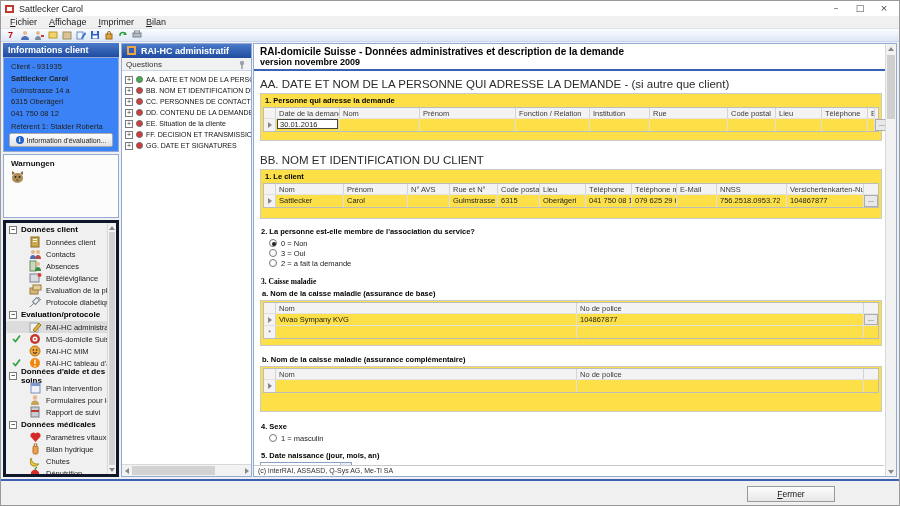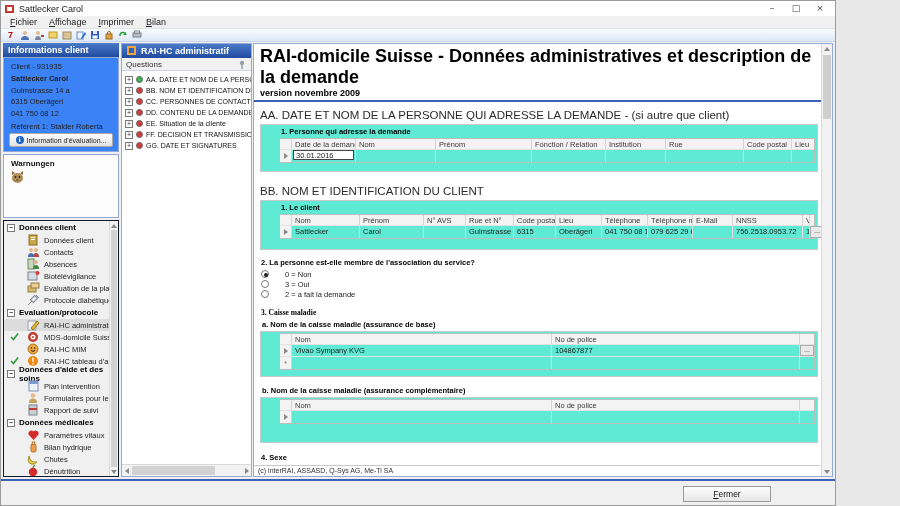--- a/index.html
+++ b/index.html
@@ -1,17 +1,17 @@
 <!DOCTYPE html>
 <html><head>
 <meta charset="utf-8">
 <style>
   * { margin:0; padding:0; box-sizing:border-box; }
   html,body { width:900px; height:506px; font-family:"Liberation Sans", sans-serif; background:#e8e8e8; }
-  .window { position:relative; width:836px; height:506px; background:#f0f0f0; border:1px solid #9a9a9a; overflow:hidden; }
+  .window { position:relative; width:900px; height:506px; background:#f0f0f0; border:1px solid #9a9a9a; overflow:hidden; }
 
   
   .titlebar { height:15px; background:#ffffff; display:flex; align-items:center; padding:0 4px; font-size:9px; color:#222; }
   .titlebar .ttl { margin-left:4px; }
   .winctls { margin-left:auto; display:flex; gap:2px; font-family:"DejaVu Sans", sans-serif; }
   .winctl { width:22px; height:13px; text-align:center; font-size:9px; line-height:13px; color:#444; }
   .menubar { height:13px; background:#f0f0f0; display:flex; align-items:center; padding-left:3px; font-size:9px; color:#222; border-bottom:1px solid #e3e3e3; }
   .menu-item { display:inline-block; padding:0 6px; line-height:12px; }
   .menu-item::first-letter { text-decoration:underline; }
   .toolbar { height:13px; background:linear-gradient(#fafcff,#dde7f6); display:flex; align-items:center; gap:3px; padding-left:4px; border-bottom:1px solid #c9d6ec; }
@@ -19,21 +19,21 @@
 
   
   .panel-header { height:14px; background:linear-gradient(#4a7ac8,#1f4ba0); color:#fff; font-size:9px; font-weight:bold; display:flex; align-items:center; padding:0 5px; gap:4px; }
   .leftpanel { position:absolute; left:2px; top:42px; width:116px; bottom:28px; display:flex; flex-direction:column; gap:2px; }
   .box { background:#3b82f6; border:1px solid #93a9d6; }
   .infobox { height:95px; font-size:7.5px; color:#222; padding:4px 0 0 7px; position:relative; }
   .infobox .line { margin-bottom:2px; }
   .evalbtn { position:absolute; left:5px; right:5px; bottom:4px; height:14px; background:linear-gradient(#fdfdfd,#e2e2e2); border:1px solid #aaa; border-radius:2px; font-size:7px; color:#222; display:flex; align-items:center; justify-content:center; gap:3px; }
   .infoicon { width:8px; height:8px; border-radius:50%; background:#1f62c8; color:#fff; font-size:6px; font-weight:bold; text-align:center; line-height:8px; font-family:"DejaVu Serif", serif; }
   .warnbox { height:64px; background:#fcfcfc; font-size:8px; font-weight:bold; color:#111; padding:4px 0 0 7px; }
-  .navbox { flex:1; background:#f0f0f0; border:1px solid #0f172a; position:relative; overflow:hidden; padding-right:1px; }
+  .navbox { flex:1; background:#f0f0f0; border:3px solid #0f172a; position:relative; overflow:hidden; padding-right:1px; }
   .navgroup { height:13px; display:flex; align-items:center; gap:4px; padding-left:3px; font-size:8px; font-weight:bold; color:#000; }
   .expander { width:8px; height:8px; border:1px solid #7a7a7a; background:#fff; font-size:7px; line-height:6px; text-align:center; color:#333; flex:none; }
   .navitem { height:12px; display:flex; align-items:center; gap:4px; padding-left:23px; font-size:7.5px; color:#222; position:relative; white-space:nowrap; }
   .navitem.selected { background:#dcdcdc; border-radius:2px; }
   .navitem .check { position:absolute; left:6px; top:1px; }
   .navitem svg.nico { flex:none; }
   .vscroll { position:absolute; right:0; top:0; bottom:0; width:9px; background:#f2f2f2; border-left:1px solid #d9d9d9; }
   .vscroll .thumb { position:absolute; left:1px; right:1px; top:9px; bottom:9px; background:#d2d2d2; }
   .arr { position:absolute; left:0; right:0; height:9px; display:flex; align-items:center; justify-content:center; }
   .tri-up { width:0;height:0;border-left:3px solid transparent;border-right:3px solid transparent;border-bottom:4px solid #888; }
@@ -47,39 +47,39 @@
   .tree { flex:1; overflow:hidden; padding-top:3px; }
   .tree-item { height:11px; display:flex; align-items:center; gap:3px; padding-left:3px; font-size:7px; color:#111; white-space:nowrap; overflow:hidden; }
   .dot { width:7px; height:7px; border-radius:50%; border:1px solid #666; flex:none; }
   .dot.green { background:#3cb44a; } .dot.red { background:#d43c3c; }
   .hscroll { height:12px; background:#f2f2f2; border-top:1px solid #d9d9d9; position:relative; }
   .hscroll .thumb { position:absolute; top:1px; bottom:1px; left:10px; width:64%; background:#d2d2d2; }
   .harr { position:absolute; top:0; bottom:0; width:9px; display:flex; align-items:center; justify-content:center; }
 
   
   .mainpanel { position:absolute; left:252px; top:42px; right:2px; bottom:28px; background:#fff; border:1px solid #93a9d6; overflow:hidden; padding:2px 14px 0 6px; }
-  .form-title { font-size:18px; font-weight:bold; color:#000; }
+  .form-title { font-size:10px; font-weight:bold; color:#000; }
   .form-version { font-size:9px; font-weight:bold; color:#000; margin-bottom:2px; }
   .blue-rule { height:2px; background:#3c61b4; margin:0 -14px 4px -6px; }
   .sec-head { font-size:11.5px; color:#2b2b2b; margin:7px 0 3px 0; }
-  .groupbox { border:1px solid #c9c9c9; background:#5eead4; padding:1px 2px 2px 18px; }
+  .groupbox { border:1px solid #c9c9c9; background:#fde047; padding:1px 2px 2px 2px; }
   .grouplabel { font-size:7.5px; font-weight:bold; color:#000; padding:1px 0 2px 2px; }
   .sublabel { font-size:7.5px; font-weight:bold; color:#000; margin:6px 0 2px 2px; }
   .grid { border:1px solid #bdbdbd; }
   .grow { display:flex; height:12px; border-bottom:1px solid #e2e2e2; align-items:stretch; }
   .grow:last-child { border-bottom:none; }
   .grow.hdr { background:#f3f3f3; height:11px; }
   .gcell { font-size:7.5px; color:#222; padding:1px 3px 0 3px; border-right:1px solid #e0e0e0; overflow:hidden; white-space:nowrap; flex:none; }
   .grow.hdr .gcell { color:#3a3a3a; border-right:1px solid #d4d4d4; }
   .gsel { width:12px; flex:none; background:#f3f3f3; border-right:1px solid #d4d4d4; display:flex; align-items:center; justify-content:center; font-size:7px; color:#666; }
   .gflex { flex:1 1 auto; }
   .dots-btn { width:14px; flex:none; background:#e9e9e9; border:1px solid #adadad; font-size:7px; line-height:8px; text-align:center; color:#333; }
   .editcell { border:1px solid #444; background:#fff; height:10px; line-height:9px; padding:0 2px; font-size:7.5px; margin:0; width:100%; }
   .qlabel { font-size:7.5px; font-weight:bold; color:#000; margin:8px 0 2px 1px; }
-  .radio { display:flex; align-items:center; gap:16px; height:10px; font-size:7.5px; color:#222; margin-left:1px; }
+  .radio { display:flex; align-items:center; gap:4px; height:10px; font-size:7.5px; color:#222; margin-left:9px; }
   .rb { width:8px; height:8px; border-radius:50%; border:1px solid #777; background:#fff; position:relative; flex:none; }
   .rb.on::after { content:""; position:absolute; left:2px; top:2px; width:4px; height:4px; border-radius:50%; background:#222; }
   .combo { width:92px; height:13px; border:1px solid #8aa2c8; display:flex; align-items:center; font-size:7.5px; padding-left:3px; color:#111; margin-top:1px; }
   .combo .cbtn { margin-left:auto; width:11px; height:100%; background:#e7edf7; border-left:1px solid #b9c6dd; display:flex; align-items:center; justify-content:center; }
   .copyright { position:absolute; left:0; right:12px; bottom:0; height:11px; background:#fff; border-top:1px solid #c9c9c9; font-size:7px; color:#333; padding:1px 0 0 4px; }
   .mvscroll { position:absolute; right:0; top:0; bottom:0; width:11px; background:#f2f2f2; border-left:1px solid #d9d9d9; }
   .mvscroll .thumb { position:absolute; left:1px; right:1px; top:11px; height:64px; background:#cfcfcf; }
 
   
   .bottombar { position:absolute; left:0; right:0; bottom:0; height:26px; background:#f0f0f0; border-top:2px solid #3c61b4; }

